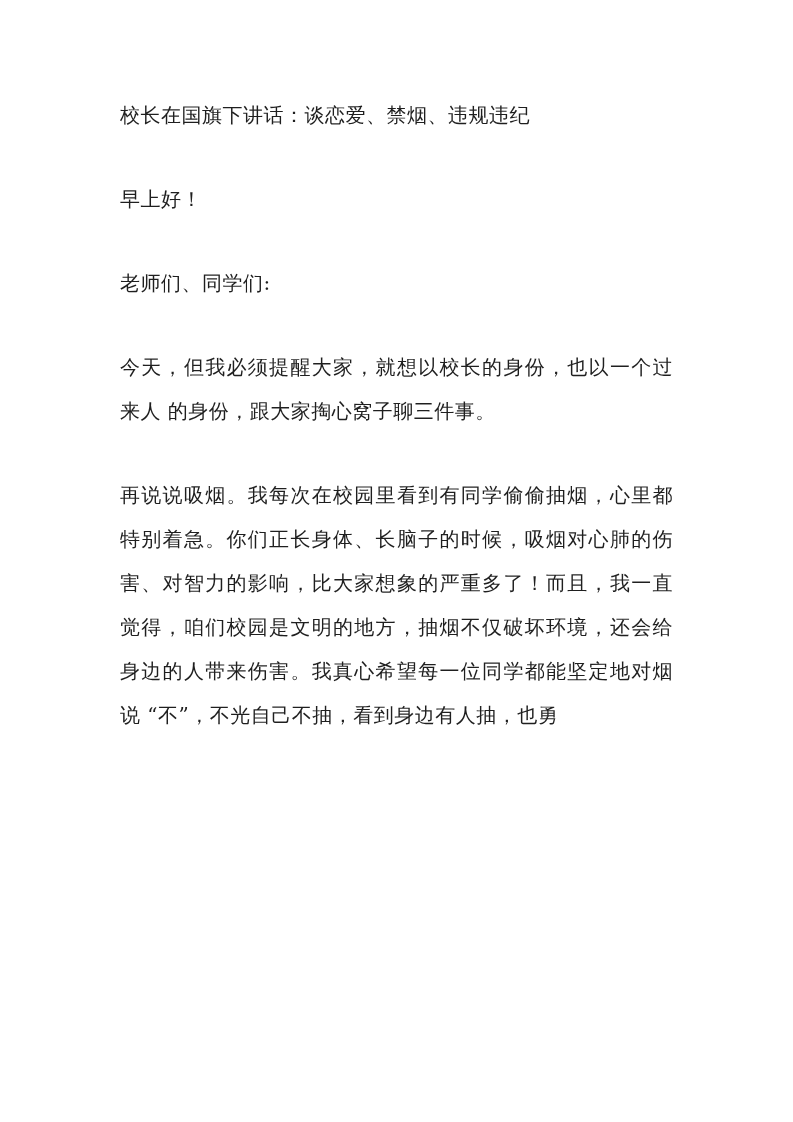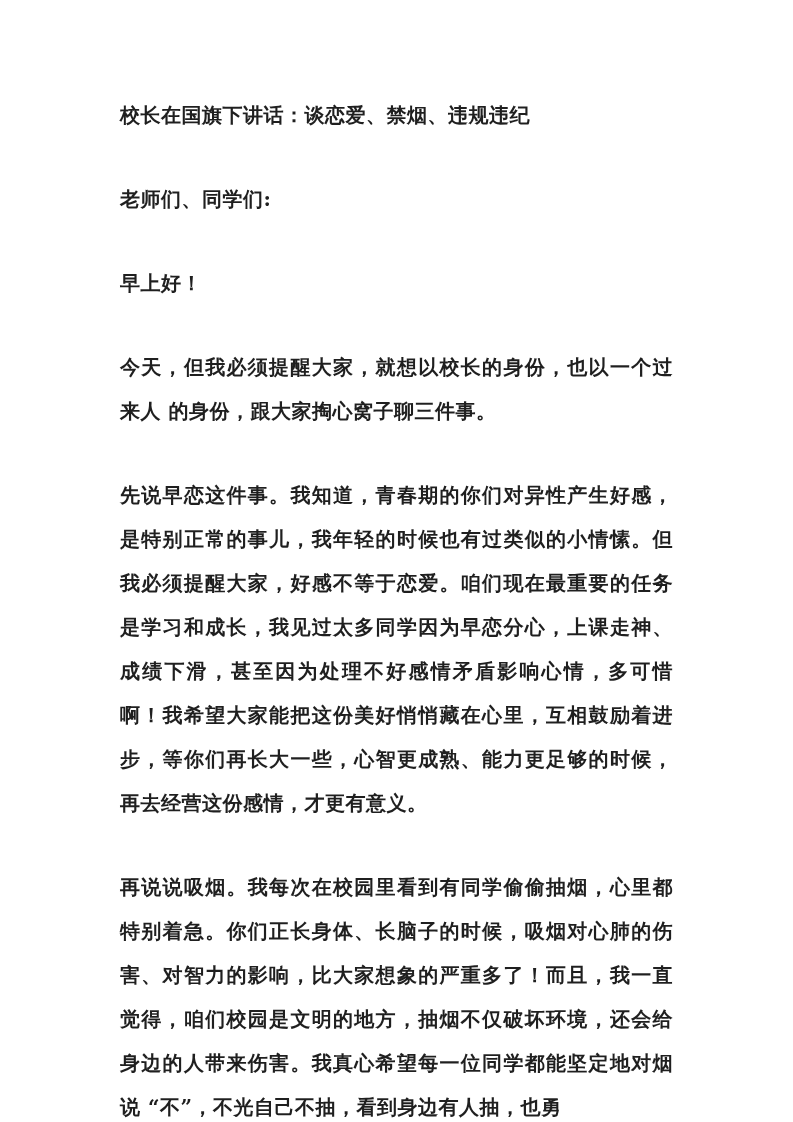--- a/index.html
+++ b/index.html
@@ -19,21 +19,21 @@
     width: 793px;
     height: 1122px;
     background: #ffffff;
     padding: 93px 120px 0 120px;
   }
   .doc-title,
   .doc-para {
     margin: 0 0 40px 0;
     font-size: 20px;
     line-height: 44px;
-    font-weight: bold;
+    font-weight: normal;
     text-align: justify;
     text-justify: inter-ideograph;
     letter-spacing: 0.5px;
     word-break: break-all;
   }
   .doc-title {
     text-align: left;
   }
   .doc-para.short {
     text-align: left;
@@ -41,22 +41,21 @@
   .doc-para:last-child {
     margin-bottom: 0;
   }
 </style>
 </head>
 <body>
 
 <div class="doc-page">
   <p class="doc-title">校长在国旗下讲话：谈恋爱、禁烟、违规违纪</p>
 
+  <p class="doc-para short">早上好！</p>
+
   <p class="doc-para short">老师们、同学们:</p>
-
-  <p class="doc-para short">早上好！</p>
 
   <p class="doc-para">今天，但我必须提醒大家，就想以校长的身份，也以一个过来人 的身份，跟大家掏心窝子聊三件事。</p>
 
-  <p class="doc-para">先说早恋这件事。我知道，青春期的你们对异性产生好感，是特别正常的事儿，我年轻的时候也有过类似的小情愫。但我必须提醒大家，好感不等于恋爱。咱们现在最重要的任务是学习和成长，我见过太多同学因为早恋分心，上课走神、成绩下滑，甚至因为处理不好感情矛盾影响心情，多可惜啊！我希望大家能把这份美好悄悄藏在心里，互相鼓励着进步，等你们再长大一些，心智更成熟、能力更足够的时候，再去经营这份感情，才更有意义。</p>
 
   <p class="doc-para">再说说吸烟。我每次在校园里看到有同学偷偷抽烟，心里都特别着急。你们正长身体、长脑子的时候，吸烟对心肺的伤害、对智力的影响，比大家想象的严重多了！而且，我一直觉得，咱们校园是文明的地方，抽烟不仅破坏环境，还会给身边的人带来伤害。我真心希望每一位同学都能坚定地对烟说 “不”，不光自己不抽，看到身边有人抽，也勇</p>
 </div>
 
 </body></html>

